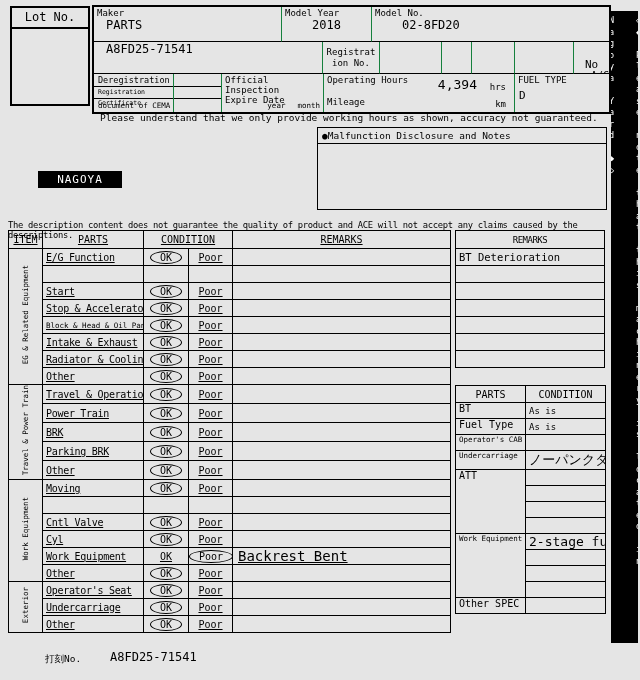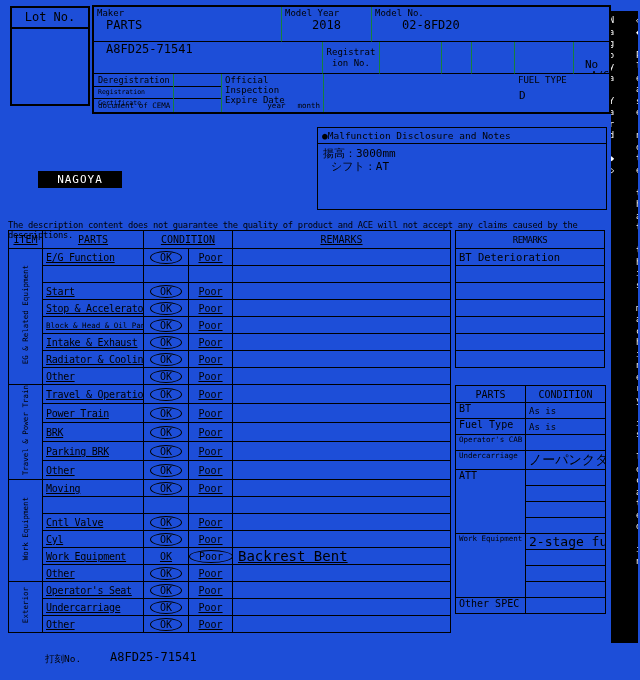--- a/index.html
+++ b/index.html
@@ -1,16 +1,16 @@
 <!DOCTYPE html>
 <html><head>
 <meta charset="utf-8">
 <style>
   html,body{margin:0;padding:0;background:#fff;}
-  .sheet{position:relative;width:640px;height:680px;background:#1d4ed8;color:#000;
+  .sheet{position:relative;width:640px;height:680px;background:#e5e5e5;color:#000;
          font-family:"DejaVu Sans Mono","Liberation Mono",monospace;overflow:hidden;}
   .abs{position:absolute;}
 
   
   .lot-box{left:10px;top:6px;width:80px;height:100px;border:2px solid #000;box-sizing:border-box;}
   .lot-label{height:19px;line-height:19px;border-bottom:2px solid #000;text-align:center;font-size:12px;}
   .lot-number{text-align:center;font-size:25px;margin-top:24px;}
 
   
   .hdr{left:92px;top:5px;width:515px;height:105px;border:2px solid #000;box-sizing:content-box;}
@@ -134,34 +134,38 @@
       <div class="sub-row" style="top:13px;height:12px;"></div>
     </div>
     <div class="hc noB" style="left:128px;top:67px;width:102px;height:38px;">
       <div class="hlabel">Official Inspection</div>
       <div class="hlabel" style="padding-top:0;">Expire Date</div>
       <div class="ym-row">
         <span>year</span>
         <span>month</span>
       </div>
     </div>
+    <div class="hc noB" style="left:230px;top:67px;width:191px;height:38px;">
+      <div class="hlabel">Operating Hours</div>
+      <span class="opval" style="top:3px;right:37px;">4,394</span>
+      <span class="opunit" style="top:8px;right:8px;">hrs</span>
+      <div class="hlabel" style="position:absolute;top:22px;">Mileage</div>
+      <span class="opunit" style="top:25px;right:8px;">km</span>
+    </div>
     <div class="hc noB noR" style="left:421px;top:67px;width:94px;height:38px;">
       <div class="hlabel">FUEL TYPE</div>
       <div class="hval" style="padding-left:4px;padding-top:4px;font-size:11px;">D</div>
     </div>
   </div>
 
+  <div class="abs hours-disc">Please understand that we only provide working hours as shown, accuracy not guaranteed.</div>
   <div class="abs nagoya">NAGOYA</div>
 
   <div class="abs malf">
     <div class="malf-title">●Malfunction Disclosure and Notes</div>
-    <div style="padding-top:3px;">
-      <div class="malf-line">揚高：3000mm</div>
-      <div class="malf-line indent">シフト：AT</div>
-    </div>
   </div>
 
   <div class="abs desc-disc">The description content does not guarantee the quality of product and ACE will not accept any claims caused by the descriptions.</div>
 
   <div class="abs main-table">
     <table>
       <colgroup>
           <col style="width:34px;">
           <col style="width:101px;">
           <col style="width:45px;">

